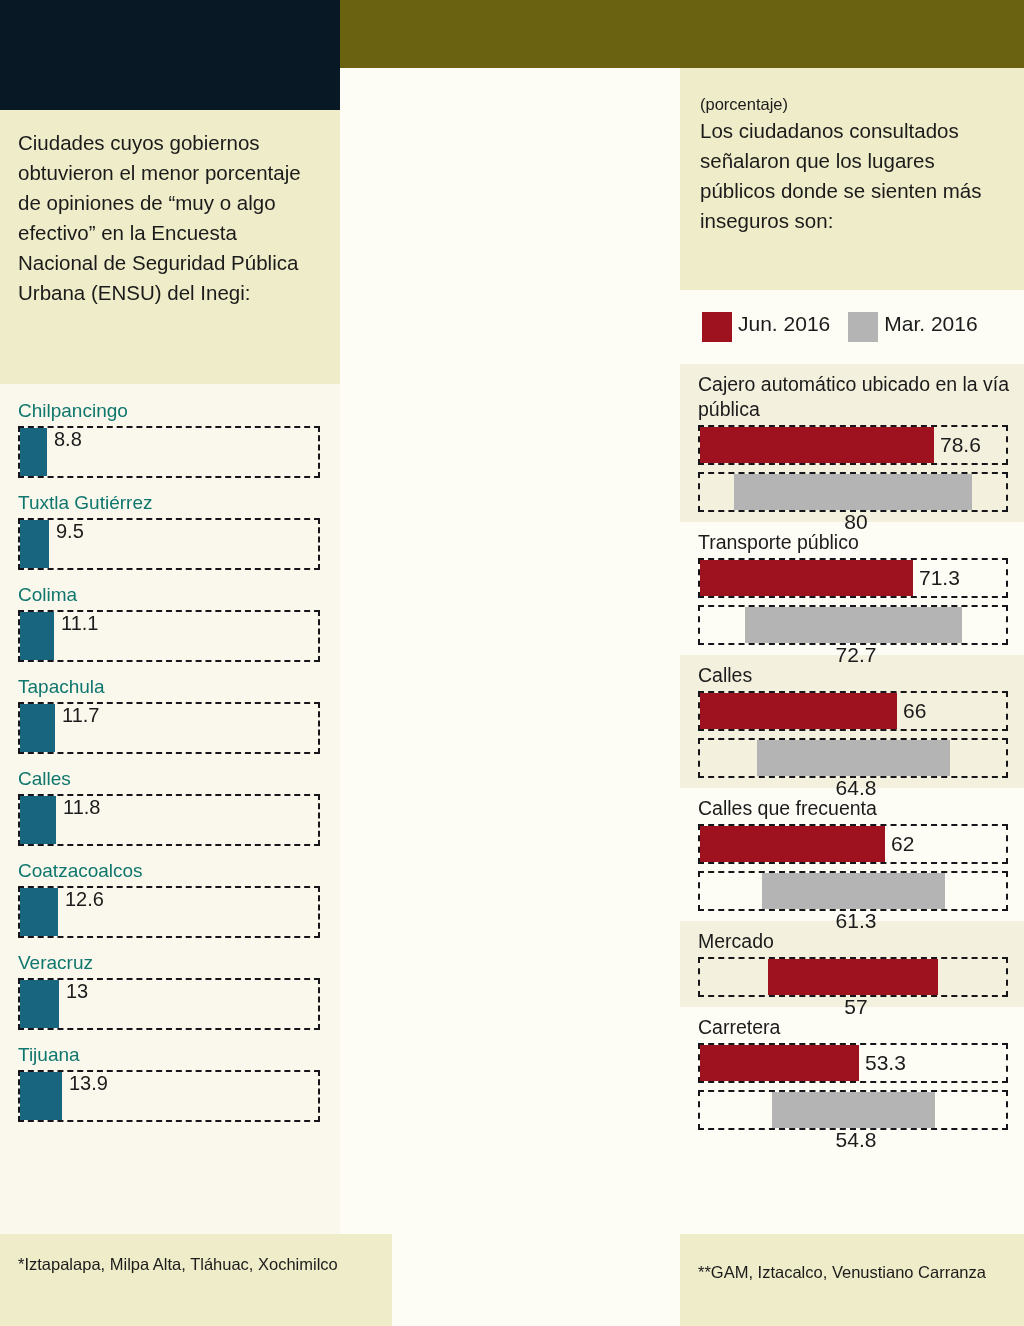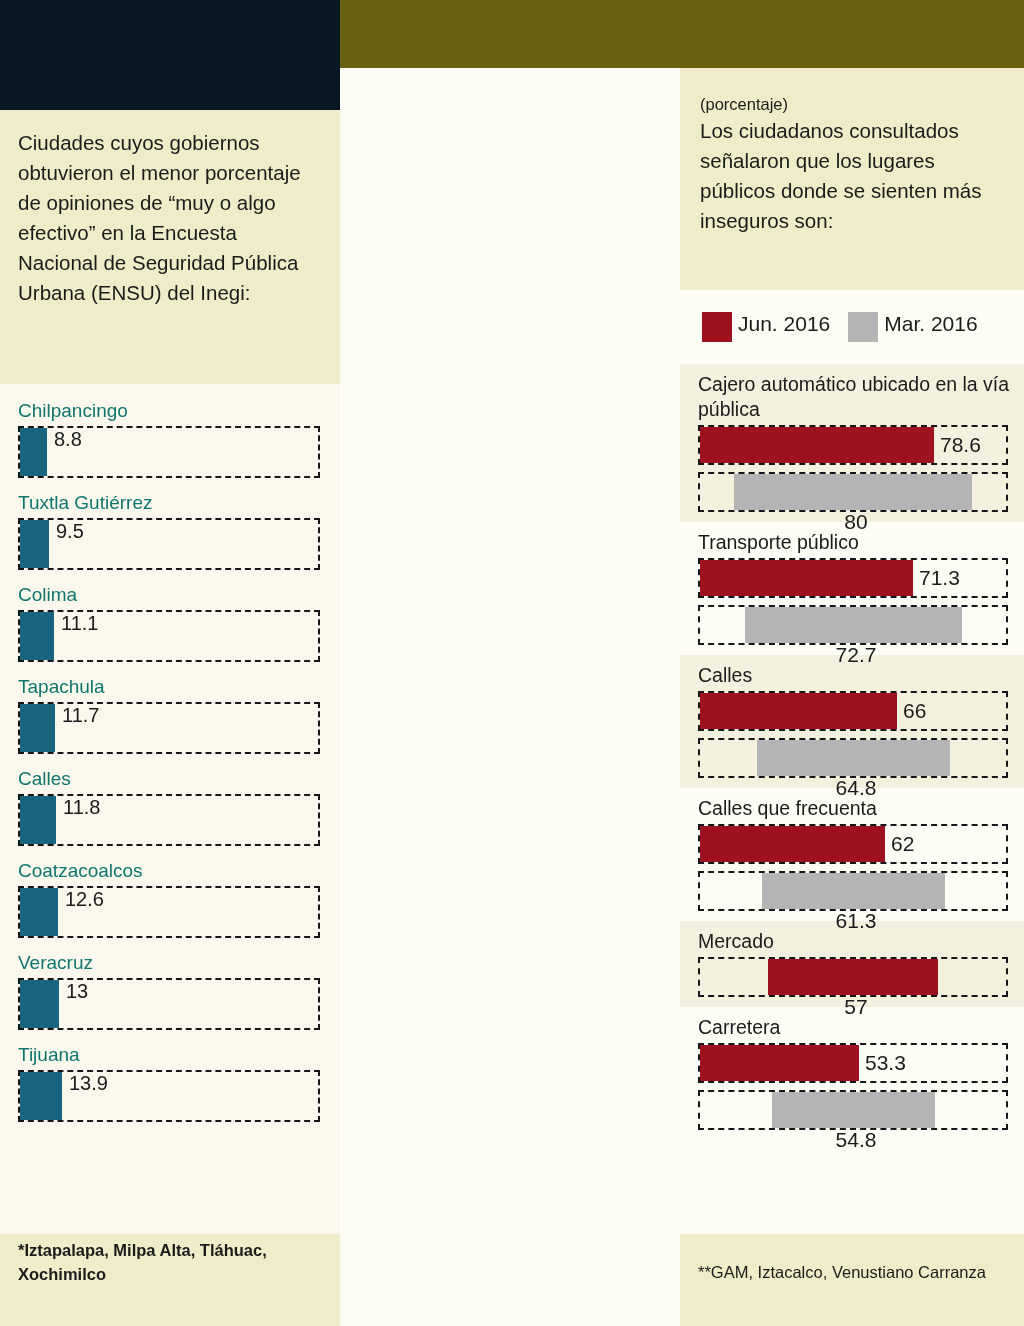--- a/index.html
+++ b/index.html
@@ -45,22 +45,22 @@
   .lbar-label { font-size: 19px; color: #0f766e; line-height: 26px; margin-bottom: 2px; }
   .lbar-track {
     position: relative; height: 52px; width: 302px;
     border: 2.5px dashed #16161a; background: transparent;
     display: flex; align-items: flex-start;
   }
   .lbar-fill { height: 100%; background: #17657f; flex: 0 0 auto; }
   .lbar-val { font-size: 20px; color: #1b1b1b; margin-left: 7px; }
 
   #left-note {
-    position: absolute; top: 1234px; left: 0; width: 340px; height: 92px;
-    background: #efecc9; padding: 4px 16px 0 18px; font-weight: bold;
+    position: absolute; top: 1234px; left: 0; width: 392px; height: 92px;
+    background: #efecc9; padding: 18px 16px 0 18px;
   }
   .note-text { font-size: 16.5px; line-height: 24px; color: #1b1b1b; }
 
   
   #mid-intro-panel {
     position: absolute; top: 68px; left: 340px; width: 345px; height: 222px;
     background: #efecc9; padding: 16px 20px 0 20px;
   }
   #mid-intro-text { font-size: 20.5px; line-height: 30px; color: #1b1b1b; }
   #mid-intro-sub  { font-size: 16.5px; line-height: 24px; color: #1b1b1b; margin-top: 8px; }

